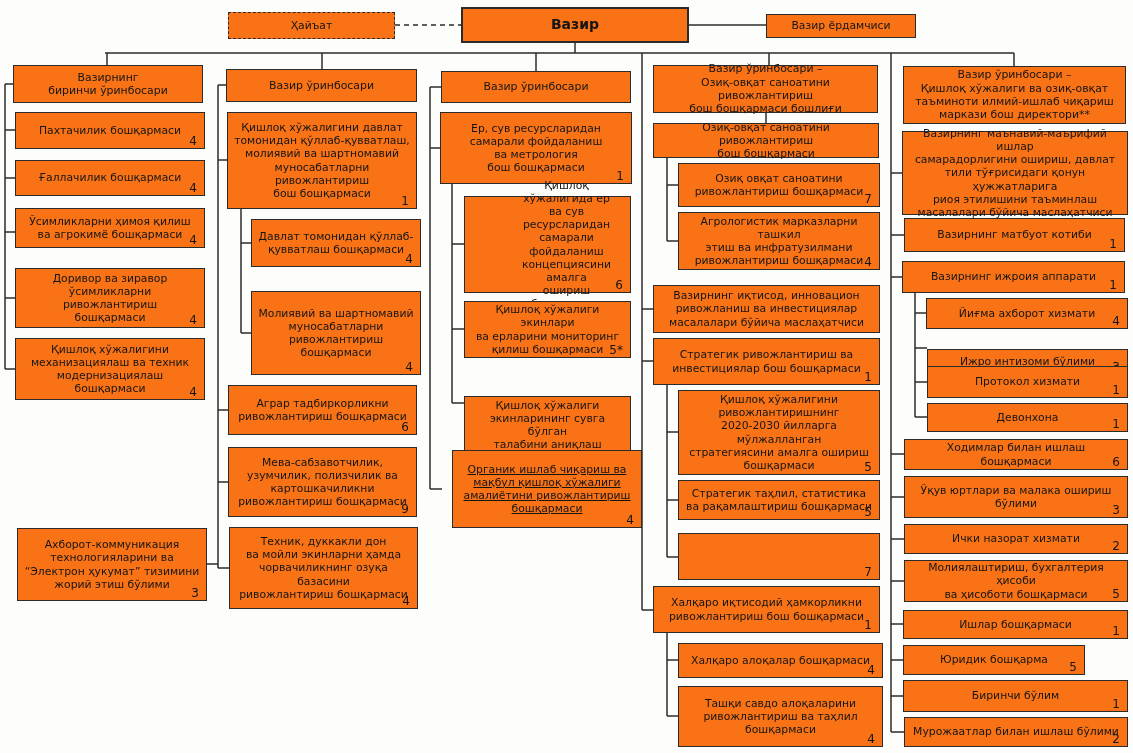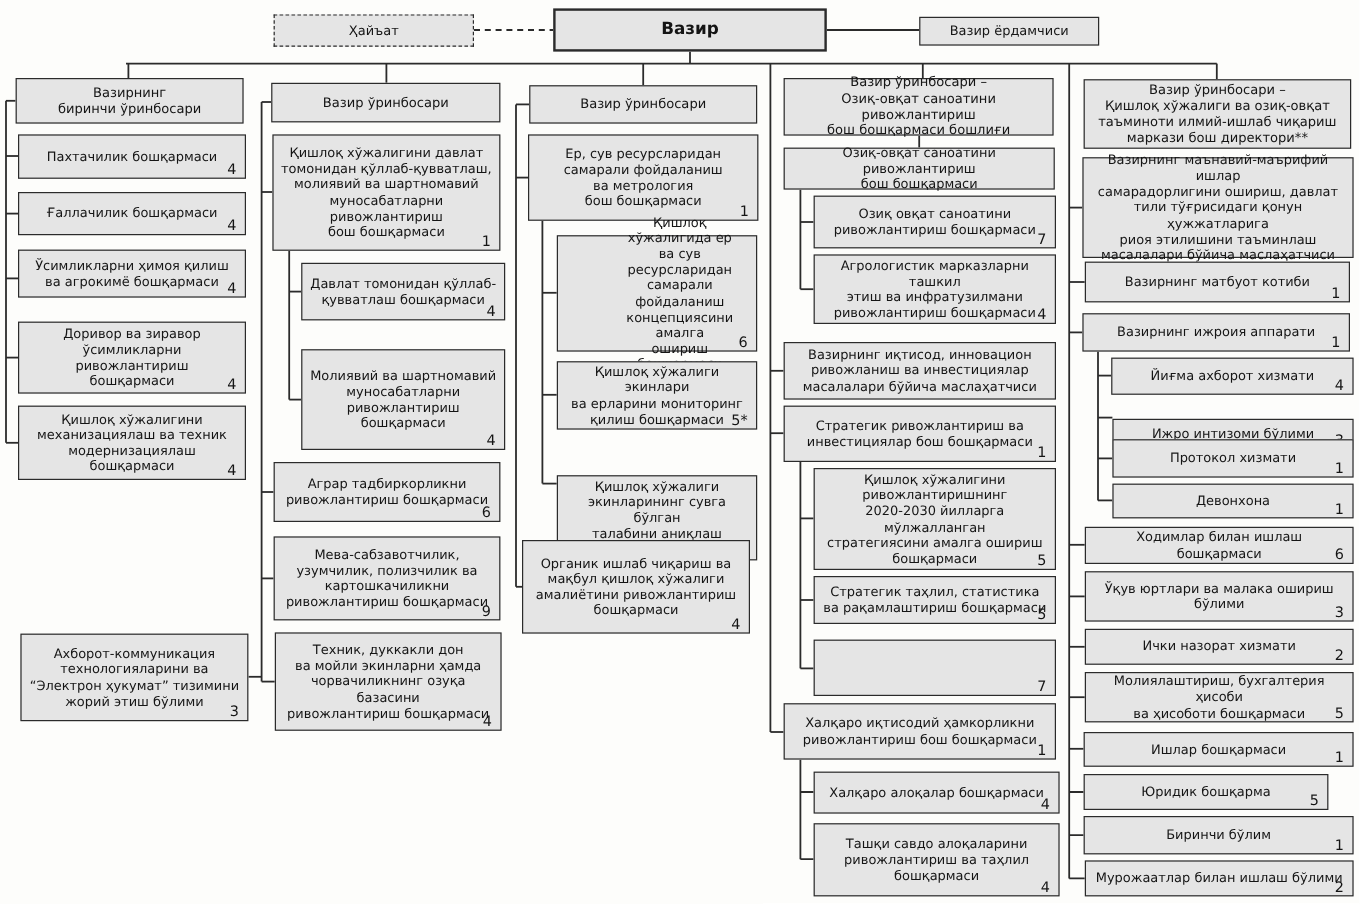--- a/index.html
+++ b/index.html
@@ -3,21 +3,21 @@
 <meta charset="utf-8">
 <style>
   html,body{margin:0;padding:0;background:#ffffff;}
   #chart{
     position:relative;width:1133px;height:753px;background:#fdfdfb;
     font-family:"DejaVu Sans","Liberation Sans",sans-serif;color:#151515;overflow:hidden;
   }
   #connectors{position:absolute;left:0;top:0;}
   #connectors line{stroke:#2b2b2b;stroke-width:1.5;}
   .box{
-    position:absolute;box-sizing:border-box;background:#e5e5e5;
+    position:absolute;box-sizing:border-box;background:#f97316;
     border:1.6px solid #2b2b2b;
     display:flex;align-items:center;justify-content:center;
     text-align:center;padding:2px 6px;
   }
   .lbl{white-space:pre-line;font-size:10.8px;line-height:1.22;}
   .cnt{position:absolute;right:7px;bottom:0px;font-size:12px;line-height:1.1;}
   .hdr .lbl{font-size:10.9px;}
   .minister{border-width:2.2px;}
   .minister .lbl{font-weight:bold;font-size:14px;}
   .dashed{border-style:dashed;border-width:1.4px;}
@@ -205,21 +205,21 @@
 қилиш бошқармаси</span>
       <span class="cnt">5*</span>
     </div>
     <div class="box" style="left: 464px; top: 368px; width: 167px; height: 71px; margin-top: 28px;">
       <span class="lbl">Қишлоқ хўжалиги
 экинларининг сувга бўлган
 талабини аниқлаш
 ва метеорология бўлими</span>
       <span class="cnt">3</span>
     </div>
-    <div class="box" style="left: 435px; top: 450px; width: 190px; height: 78px;">
+    <div class="box" style="left: 452px; top: 450px; width: 190px; height: 78px; text-decoration: underline;">
       <span class="lbl">Органик ишлаб чиқариш ва
 мақбул қишлоқ хўжалиги
 амалиётини ривожлантириш
 бошқармаси</span>
       <span class="cnt">4</span>
     </div>
     <div class="box hdr" style="left: 653px; top: 65px; width: 225px; height: 48px;">
       <span class="lbl">Вазир ўринбосари –
 Озиқ-овқат саноатини ривожлантириш
 бош бошқармаси бошлиғи</span>
@@ -332,21 +332,21 @@
     </div>
     <div class="box" style="left: 904px; top: 560px; width: 224px; height: 42px;">
       <span class="lbl">Молиялаштириш, бухгалтерия ҳисоби
 ва ҳисоботи бошқармаси</span>
       <span class="cnt">5</span>
     </div>
     <div class="box" style="left: 903px; top: 610px; width: 225px; height: 29px;">
       <span class="lbl">Ишлар бошқармаси</span>
       <span class="cnt">1</span>
     </div>
-    <div class="box" style="left: 903px; top: 645px; width: 204px; height: 30px;">
+    <div class="box" style="left: 903px; top: 645px; width: 182px; height: 30px;">
       <span class="lbl">Юридик бошқарма</span>
       <span class="cnt">5</span>
     </div>
     <div class="box" style="left: 903px; top: 680px; width: 225px; height: 32px;">
       <span class="lbl">Биринчи бўлим</span>
       <span class="cnt">1</span>
     </div>
     <div class="box" style="left: 904px; top: 717px; width: 224px; height: 30px;">
       <span class="lbl">Мурожаатлар билан ишлаш бўлими</span>
       <span class="cnt">2</span>

